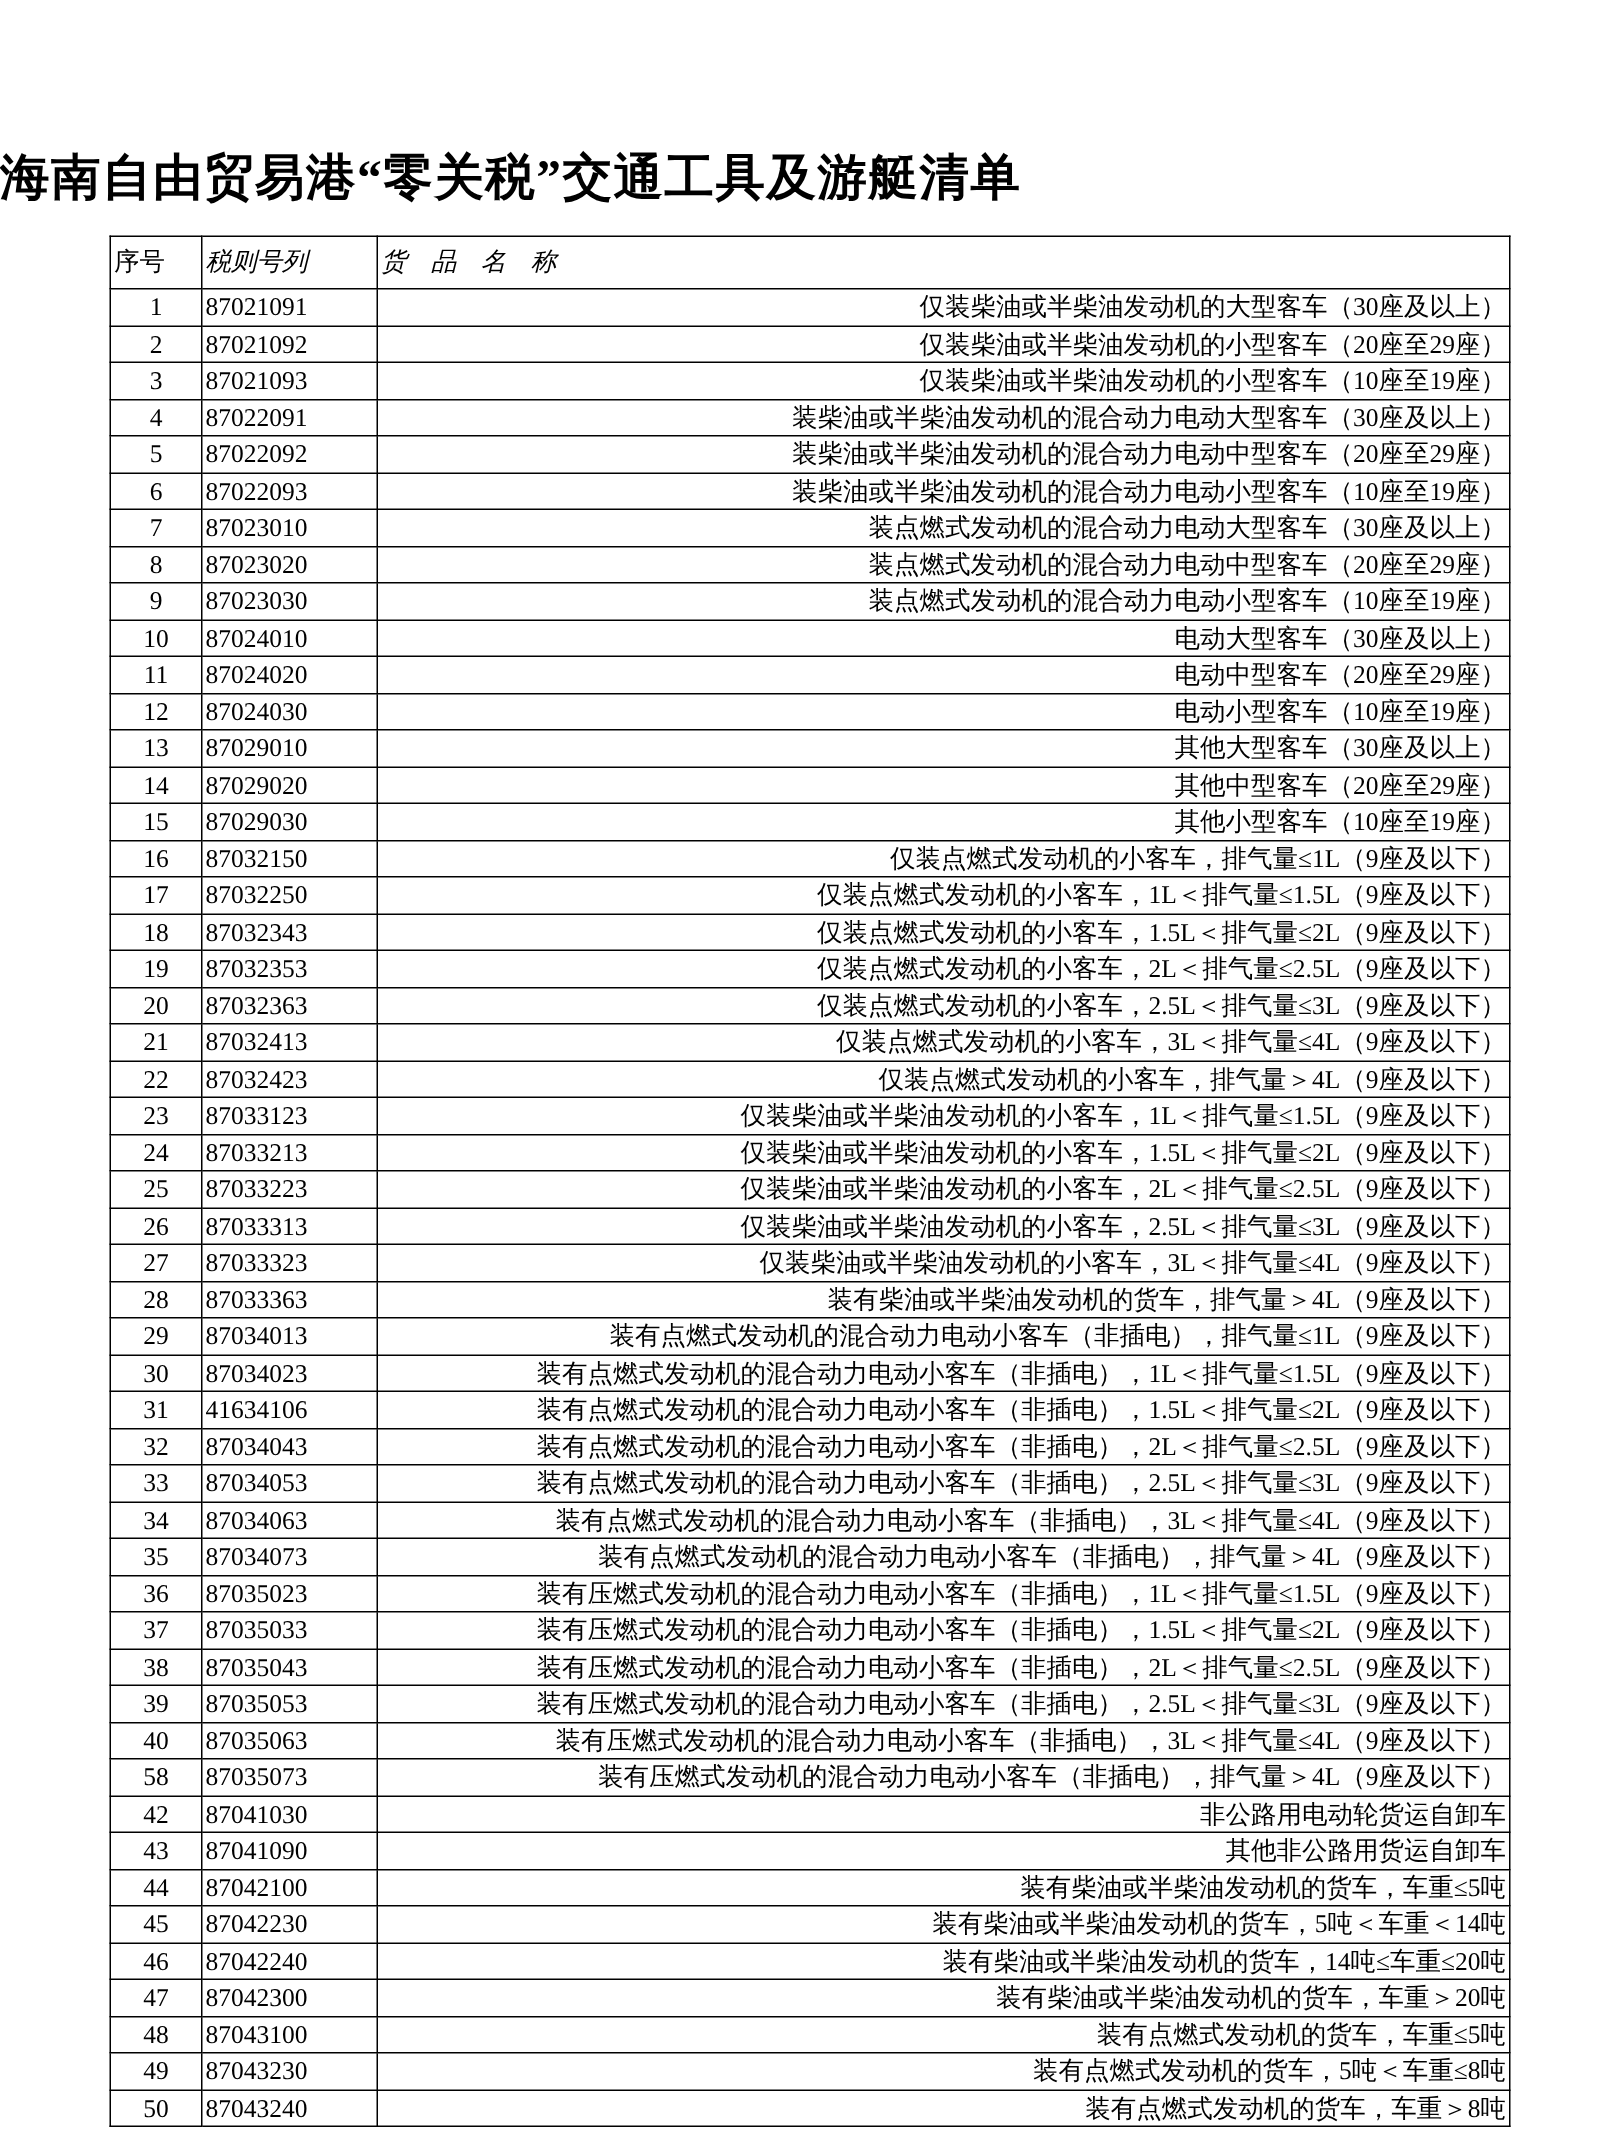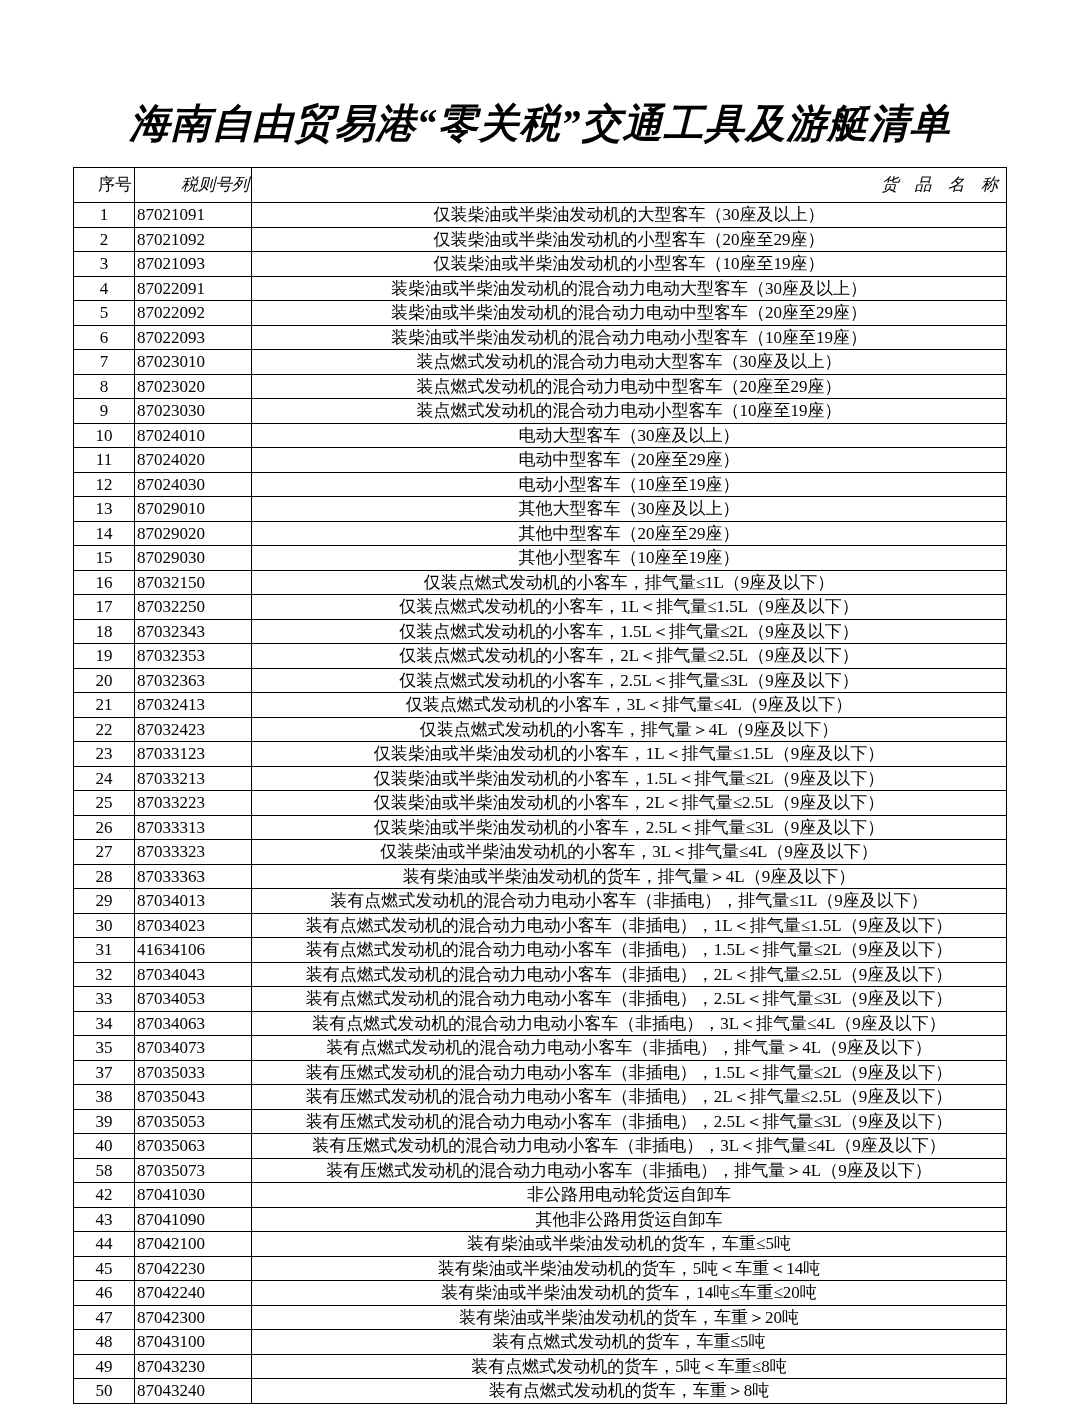--- a/index.html
+++ b/index.html
@@ -13,65 +13,63 @@
     font-family: "Liberation Serif", "DejaVu Serif", serif;
     color: #000000;
   }
   .page {
     width: 1080px;
     box-sizing: border-box;
     padding: 0;
     position: relative;
   }
   .doc-title {
-    text-align: center;
     font-family: "Liberation Serif", "DejaVu Serif", serif;
     font-weight: bold;
-    font-size: 40px;
+    font-size: 33px;
     letter-spacing: 1px;
     padding-top: 96px;
     padding-bottom: 16px;
     white-space: nowrap;
-    font-style: italic;
   }
   table.list-table {
     border-collapse: collapse;
     margin: 0 auto;
     width: 934px;
     table-layout: fixed;
   }
   table.list-table td, table.list-table th {
     border: 1px solid #000000;
     font-size: 17px;
     line-height: 1.12;
     padding: 1px 2px;
     vertical-align: middle;
     font-family: "Liberation Serif", "DejaVu Serif", serif;
   }
   thead th {
     font-weight: normal;
-    text-align: right;
+    text-align: left;
     height: 32px;
     font-size: 19px;
   }
   th.h-seq { width: 56px; }
   th.h-code { width: 112px; font-style: italic; }
   th.h-name { letter-spacing: 6px; font-style: italic; }
   td.c-seq {
     width: 56px;
     text-align: center;
     font-size: 16px;
   }
   td.c-code {
     width: 112px;
     text-align: left;
     font-size: 16px;
   }
   td.c-name {
-    text-align: center;
+    text-align: right;
     padding-left: 5px;
     white-space: nowrap;
     overflow: hidden;
   }
   tbody tr { height: 24.5px; }
 </style>
 </head>
 <body>
 
 <div class="page">
@@ -256,20 +254,25 @@
           <td class="c-seq">34</td>
           <td class="c-code">87034063</td>
           <td class="c-name">装有点燃式发动机的混合动力电动小客车（非插电），3L＜排气量≤4L（9座及以下）</td>
         </tr>
         <tr>
           <td class="c-seq">35</td>
           <td class="c-code">87034073</td>
           <td class="c-name">装有点燃式发动机的混合动力电动小客车（非插电），排气量＞4L（9座及以下）</td>
         </tr>
         <tr>
+          <td class="c-seq">36</td>
+          <td class="c-code">87035023</td>
+          <td class="c-name">装有压燃式发动机的混合动力电动小客车（非插电），1L＜排气量≤1.5L（9座及以下）</td>
+        </tr>
+        <tr>
           <td class="c-seq">37</td>
           <td class="c-code">87035033</td>
           <td class="c-name">装有压燃式发动机的混合动力电动小客车（非插电），1.5L＜排气量≤2L（9座及以下）</td>
         </tr>
         <tr>
           <td class="c-seq">38</td>
           <td class="c-code">87035043</td>
           <td class="c-name">装有压燃式发动机的混合动力电动小客车（非插电），2L＜排气量≤2.5L（9座及以下）</td>
         </tr>
         <tr>

